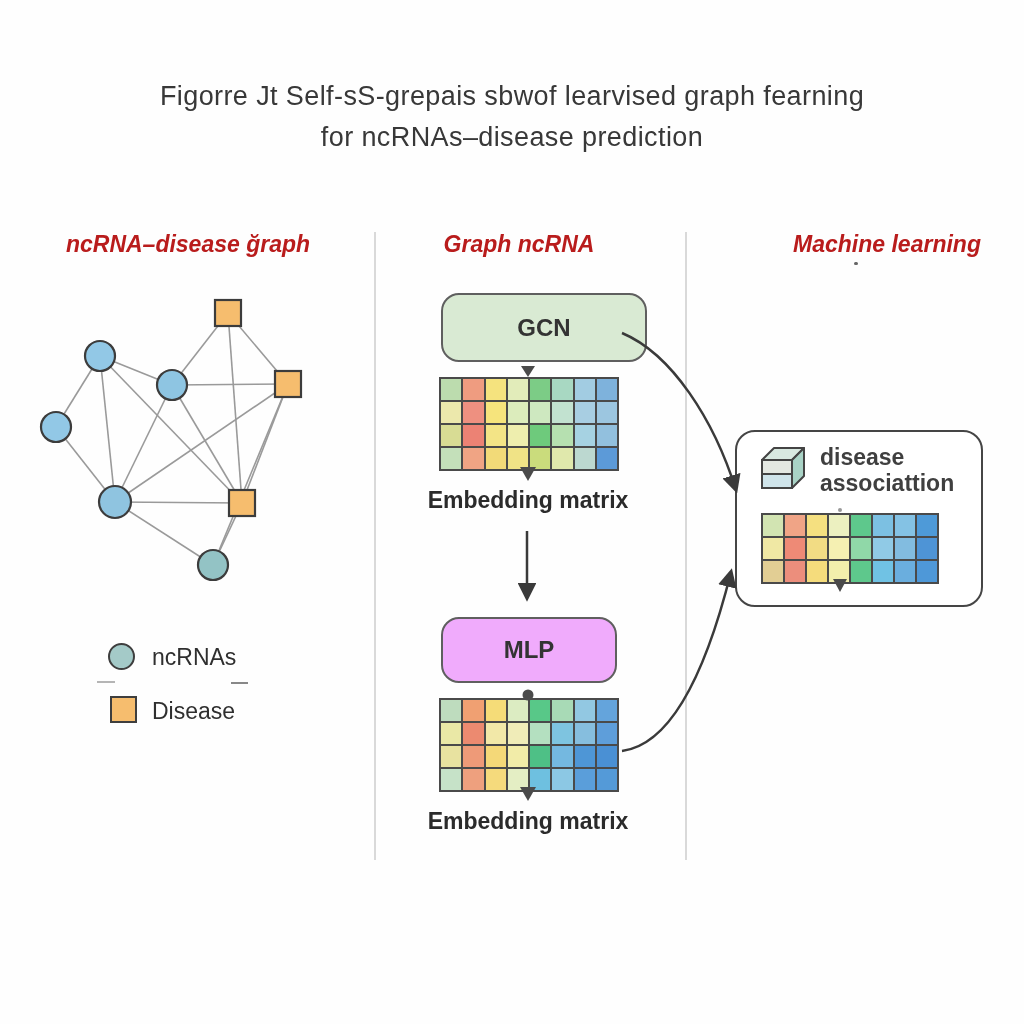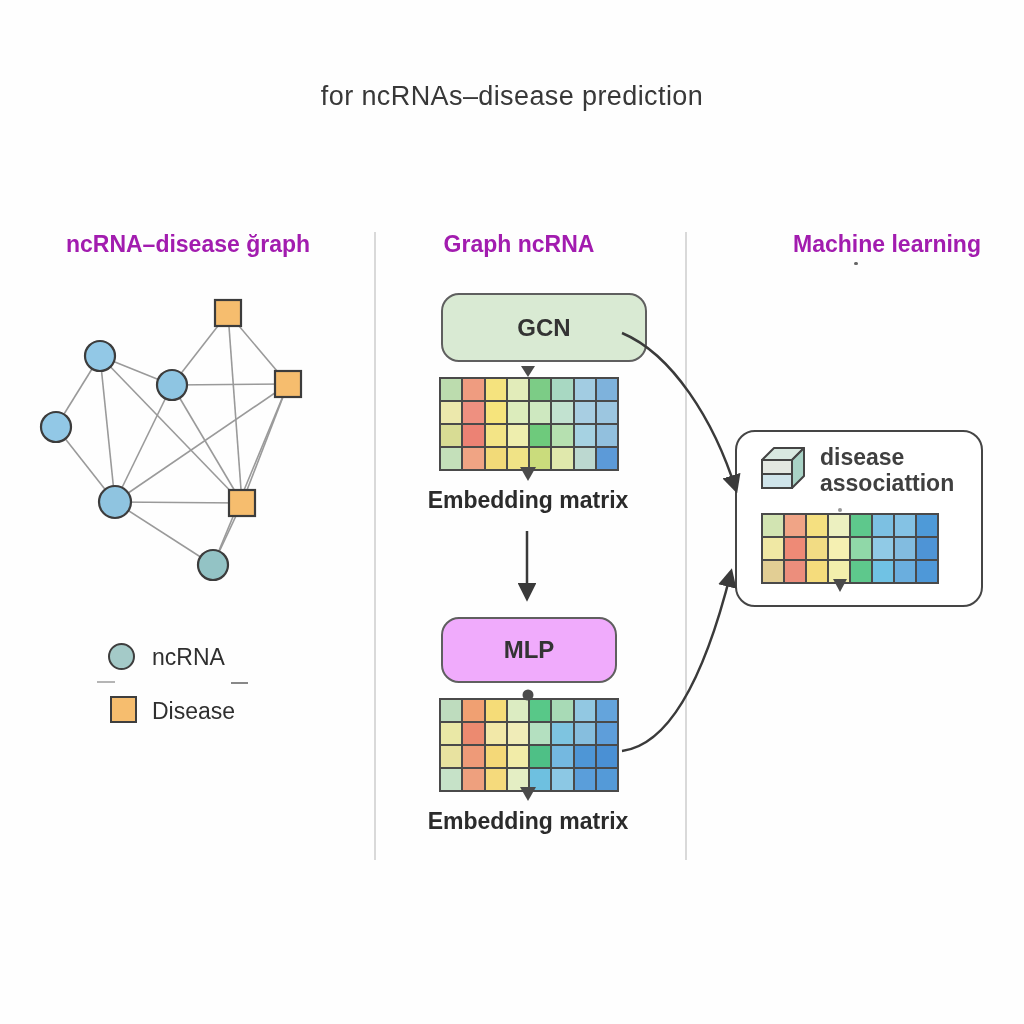--- a/index.html
+++ b/index.html
@@ -1,21 +1,21 @@
 <!DOCTYPE html>
 <html><head>
 <meta charset="utf-8">
 <style>
   html,body{margin:0;padding:0;background:#fff;}
   #page{position:relative;width:1024px;height:1024px;background:#fefefe;overflow:hidden;
         font-family:"Liberation Sans","DejaVu Sans",sans-serif;}
   .abs{position:absolute;}
   .title{top:76px;left:0;width:1024px;text-align:center;font-size:27px;line-height:41px;
          font-weight:500;color:#383838;letter-spacing:.4px;}
-  .col-header{top:231px;transform:translateX(-50%);font-size:23px;font-weight:700;color:#a21caf;white-space:nowrap;}
+  .col-header{top:231px;transform:translateX(-50%);font-size:23px;font-weight:700;color:#b91c1c;white-space:nowrap;font-style:italic;}
   .divider{top:232px;width:2px;height:628px;background:#d9d9d9;}
   .g-edge{stroke:#9a9a9a;stroke-width:1.6;}
   .g-node{stroke:#3c3c3c;stroke-width:2.2;}
   .legend-label{font-size:23px;font-weight:500;color:#2f2f2f;}
   .swatch{border:2.5px solid #3e3e3e;box-sizing:border-box;width:27px;height:27px;}
   .swatch.round{border-radius:50%;}
   .dash{height:2px;}
   .pill{box-sizing:border-box;border:2px solid #5f5f5f;border-radius:18px;
         display:flex;align-items:center;justify-content:center;
         font-size:24px;font-weight:700;color:#333;}
@@ -25,20 +25,21 @@
   .ml-text{font-size:23px;font-weight:700;color:#3f3f3f;line-height:26px;}
   .tiny-dot{background:#666;width:4px;height:3px;border-radius:2px;}
   svg.overlay{left:0;top:0;pointer-events:none;}
 </style>
 </head>
 <body>
 
 <div id="page">
 
   <div class="abs title">
+    <div>Figorre Jt Self-sS-grepais sbwof learvised graph fearning</div>
     <div>for ncRNAs–disease prediction</div>
   </div>
 
   <div class="abs col-header" style="left:188px;">ncRNA–disease ğraph</div>
   <div class="abs col-header" style="left:519px;">Graph ncRNA</div>
   <div class="abs col-header" style="left:887px;">Machine learning</div>
   <div class="abs tiny-dot" style="left:854px;top:262px;"></div>
 
   <div class="abs divider" style="left:374px;"></div>
   <div class="abs divider" style="left:685px;"></div>
@@ -65,21 +66,21 @@
       <circle cx="152" cy="105" r="15" fill="#8ec5e2" class="g-node"></circle>
       <circle cx="36" cy="147" r="15" fill="#92c8e6" class="g-node"></circle>
       <circle cx="95" cy="222" r="16" fill="#8fc4e0" class="g-node"></circle>
       <circle cx="193" cy="285" r="15" fill="#93c3c5" class="g-node"></circle>
       <rect x="195" y="20" width="26" height="26" fill="#f6bd6e" class="g-node"></rect>
       <rect x="255" y="91" width="26" height="26" fill="#f6bd6e" class="g-node"></rect>
       <rect x="209" y="210" width="26" height="26" fill="#f6bd6e" class="g-node"></rect>
     </svg>
 
   <div class="abs swatch round" style="left: 108px; top: 643px; background: rgb(164, 202, 200);"></div>
-  <div class="abs legend-label" style="left:152px;top:644px;">ncRNA</div>
+  <div class="abs legend-label" style="left:152px;top:644px;">ncRNAs</div>
   <div class="abs dash" style="left:97px;top:681px;width:18px;background:#b5b5b5;"></div>
   <div class="abs dash" style="left:231px;top:682px;width:17px;background:#888;"></div>
   <div class="abs swatch" style="left: 110px; top: 696px; background: rgb(246, 189, 110);"></div>
   <div class="abs legend-label" style="left:152px;top:698px;">Disease</div>
 
   <div id="gcn-box" class="abs pill" style="left: 441px; top: 293px; width: 206px; height: 69px; background: rgb(217, 234, 211);">
     <span>GCN</span>
   </div>
 
   <div class="abs matrix" style="left: 439px; top: 377px; width: 180px; height: 94px; grid-template-columns: repeat(8, 1fr);">

